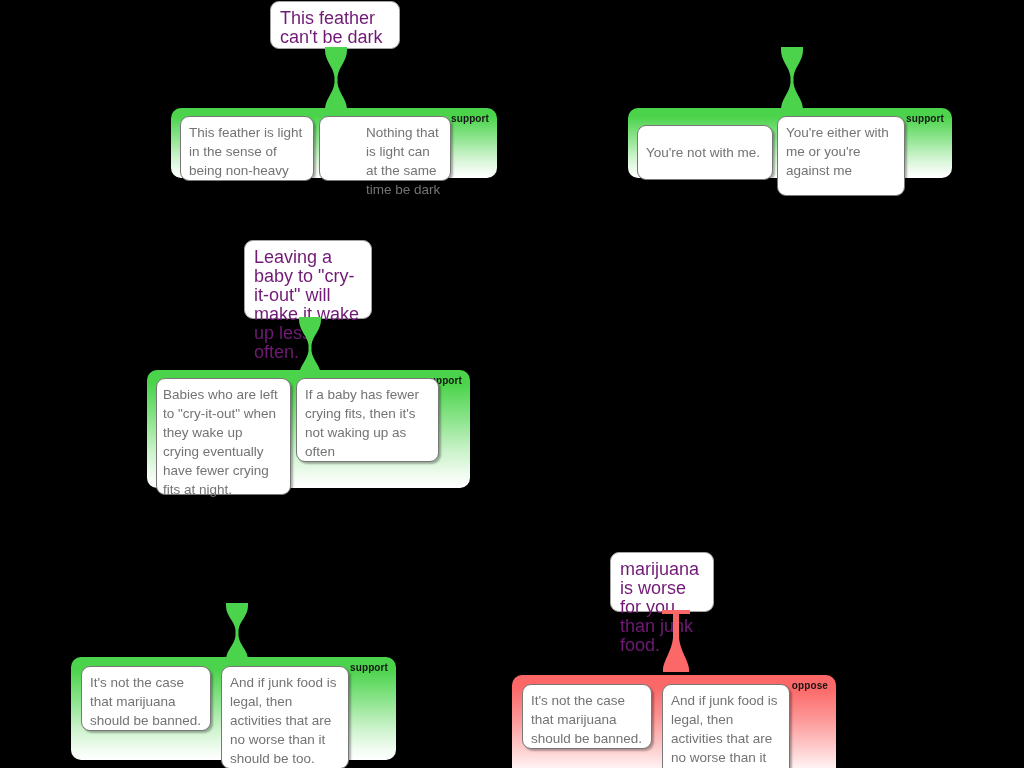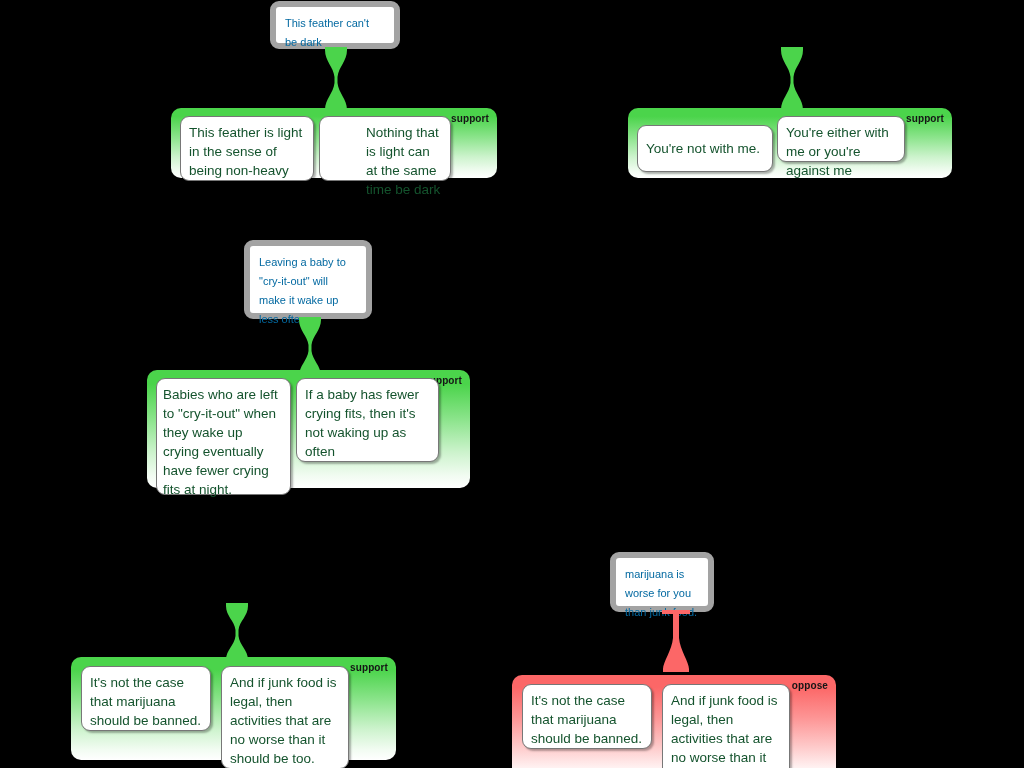--- a/index.html
+++ b/index.html
@@ -18,28 +18,28 @@
 
   
   .argmap {
     position: absolute;
   }
 
   
   .claim-box {
     position: absolute;
     background: #ffffff;
-    border: 6px solid #a3a3a3;
+    border: 1px solid #a3a3a3;
     border-radius: 9px;
     box-sizing: border-box;
     box-shadow: 2px 2px 2px rgba(0,0,0,0.35);
     padding: 7px 10px 7px 9px;
-    font-size: 11px;
+    font-size: 18px;
     line-height: 19px;
-    color: #0369a1;
+    color: #701a75;
   }
 
   
   .connector {
     position: absolute;
     overflow: visible;
   }
   .connector svg { display: block; }
 
   
@@ -73,21 +73,21 @@
   .reason-box {
     position: absolute;
     background: #ffffff;
     border: 1px solid #777777;
     border-radius: 9px;
     box-sizing: border-box;
     box-shadow: 2px 2px 2px rgba(0,0,0,0.30);
     padding: 6px 8px 6px 8px;
     font-size: 13.5px;
     line-height: 19px;
-    color: #14532d;
+    color: #737373;
   }
 </style>
 </head>
 <body>
 
 <div class="argmap" style="left:0px; top:0px; width:510px; height:190px;">
 
   <div class="claim-box" style="left:270px; top:1px; width:130px; height:48px;">This feather can't be dark</div>
 
   <div class="connector" style="left:318px; top:47px; width:36px; height:66px;">
@@ -107,22 +107,22 @@
 
 
   <div class="connector" style="left:164px; top:47px; width:36px; height:66px;">
     <svg width="36" height="66" viewBox="0 0 36 66">
       <path d="M7,0 L29,0 L29,3 C29,14 20.5,20 19.5,30 L19.5,36 C20.5,46 29,52 29,63 L29,66 L7,66 L7,63 C7,52 15.5,46 16.5,36 L16.5,30 C15.5,20 7,14 7,3 Z" fill="#4bd44b"></path>
     </svg>
   </div>
 
   <div class="panel support" style="left:18px; top:108px; width:324px; height:70px;">
     <div class="panel-label">support</div>
-    <div class="reason-box" style="left:9px; top:17px; width:136px; height:47px; display:flex; align-items:center;">You're not with me.</div>
-    <div class="reason-box" style="left:149px; top:8px; width:128px; height:46px;">You're either with me or you're against me</div>
+    <div class="reason-box" style="left:9px; top:17px; width:136px; height:55px; display:flex; align-items:center;">You're not with me.</div>
+    <div class="reason-box" style="left:149px; top:8px; width:128px; height:80px;">You're either with me or you're against me</div>
   </div>
 </div>
 
 <div class="argmap" style="left:0px; top:235px; width:510px; height:260px;">
 
   <div class="claim-box" style="left:244px; top:5px; width:128px; height:79px;">Leaving a baby to "cry-it-out" will make it wake up less often.</div>
 
   <div class="connector" style="left:292px; top:82px; width:36px; height:62px;">
     <svg width="36" height="62" viewBox="0 0 36 62">
       <path d="M7,0 L29,0 L29,3 C29,13 20.5,19 19.5,28 L19.5,34 C20.5,43 29,49 29,59 L29,62 L7,62 L7,59 C7,49 15.5,43 16.5,34 L16.5,28 C15.5,19 7,13 7,3 Z" fill="#4bd44b"></path>

